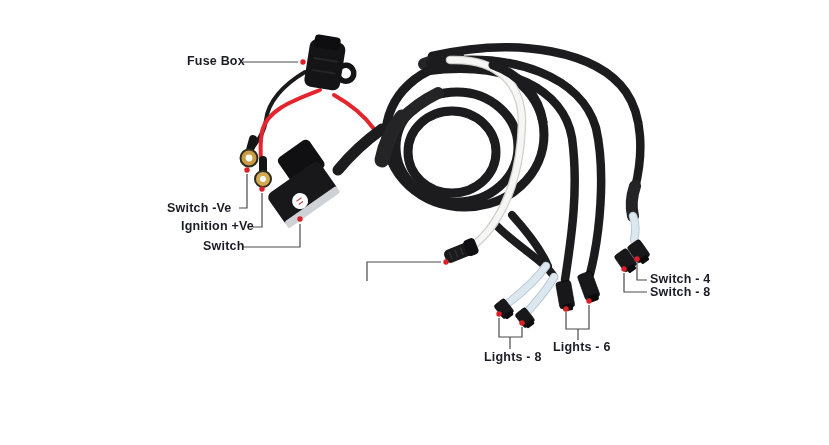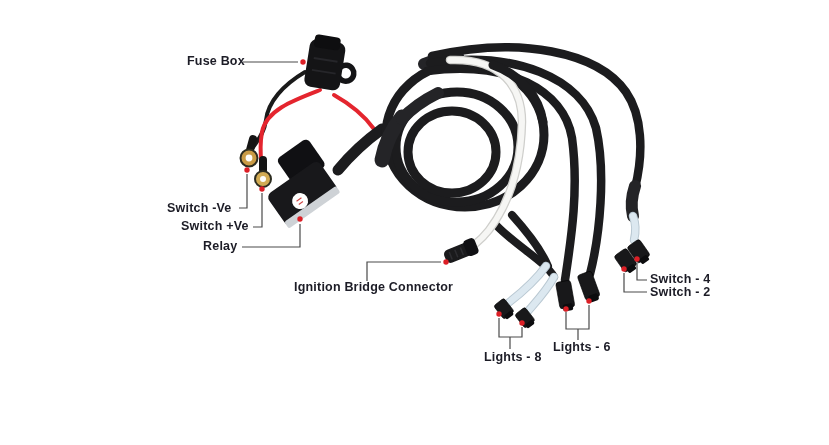--- a/index.html
+++ b/index.html
@@ -182,20 +182,19 @@
       <circle class="marker" cx="624" cy="269" r="2.7"></circle>
       <circle class="marker" cx="499" cy="314" r="2.7"></circle>
       <circle class="marker" cx="522" cy="323" r="2.7"></circle>
       <circle class="marker" cx="566" cy="309" r="2.7"></circle>
       <circle class="marker" cx="589" cy="301" r="2.7"></circle>
     </g>
   </svg>
 
   <div class="label" id="lbl-fuse">Fuse Box</div>
   <div class="label" id="lbl-batneg">Switch -Ve</div>
-  <div class="label" id="lbl-batpos">Switch +Ve</div>
-  <div class="label" id="lbl-relay">Relay</div>
-  <div class="label" id="lbl-ignition">Ignition Bridge Connector</div>
+  <div class="label" id="lbl-batpos">Ignition +Ve</div>
+  <div class="label" id="lbl-relay">Switch</div>
   <div class="label" id="lbl-switch1">Switch - 4</div>
-  <div class="label" id="lbl-switch2">Switch - 2</div>
+  <div class="label" id="lbl-switch2">Switch - 8</div>
   <div class="label" id="lbl-lights1">Lights - 8</div>
   <div class="label" id="lbl-lights2">Lights - 6</div>
 </div>
 
 </body></html>

